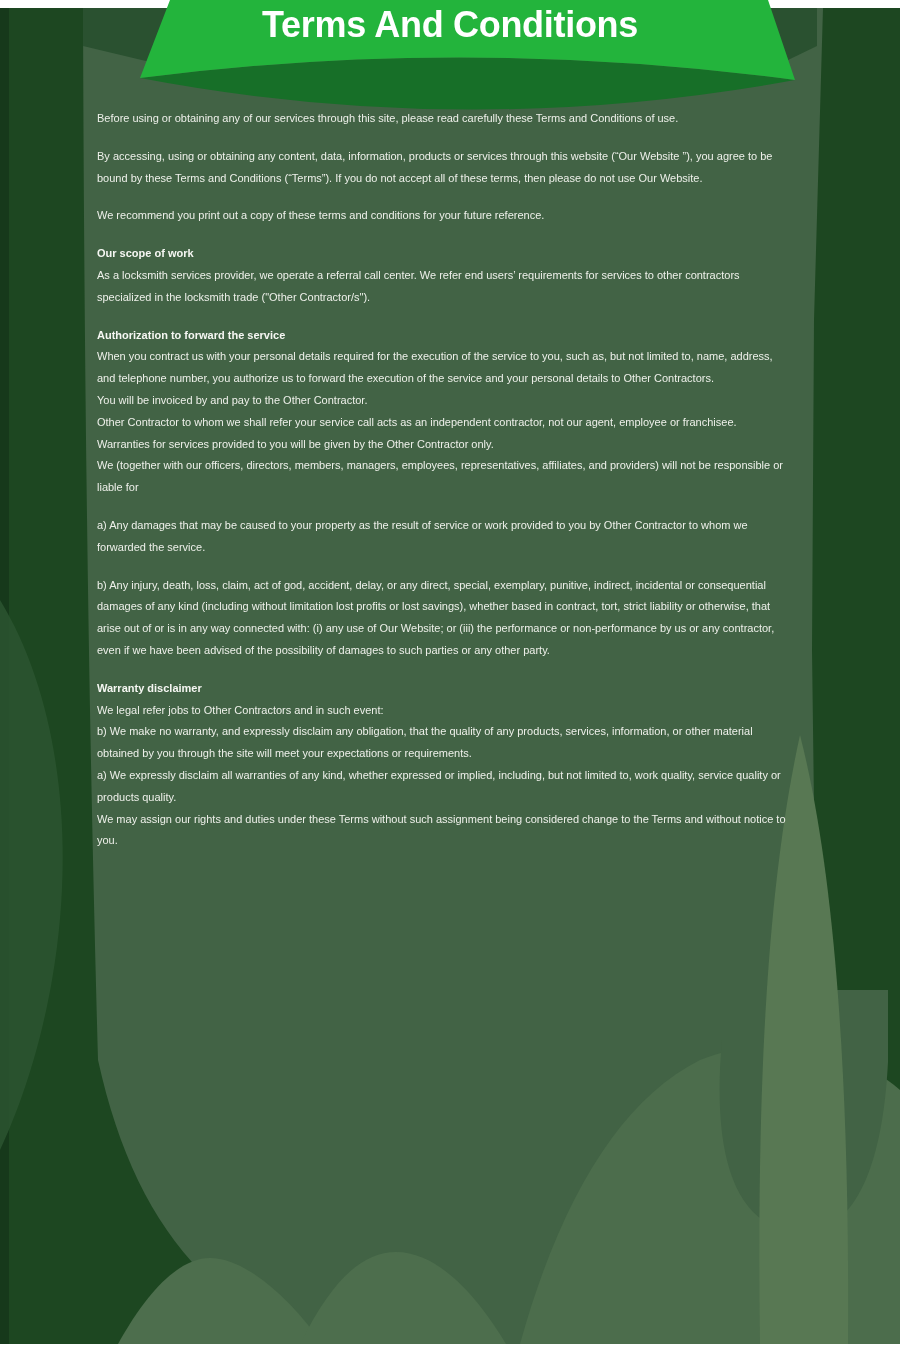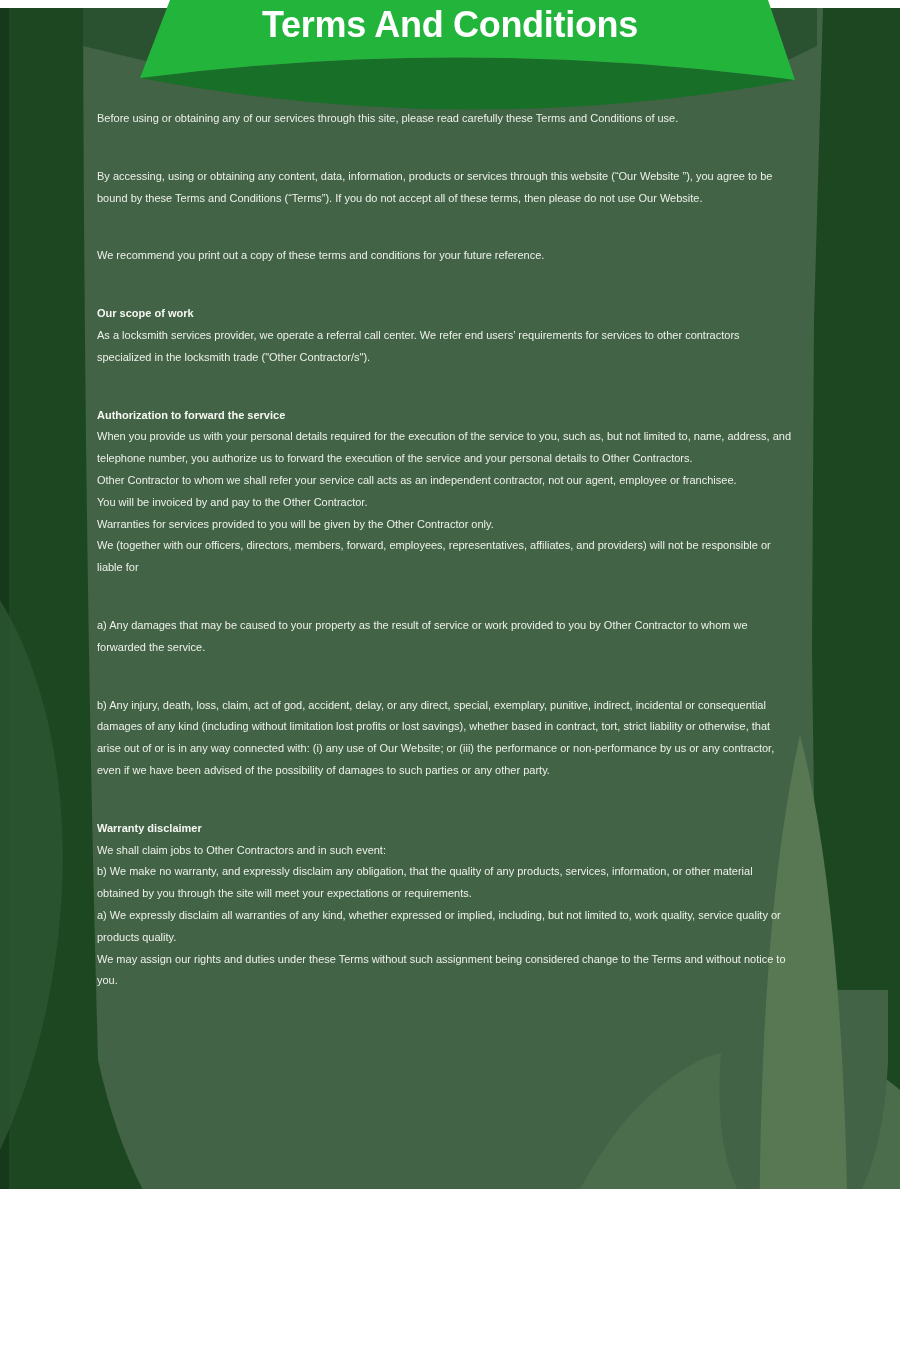--- a/index.html
+++ b/index.html
@@ -1,33 +1,33 @@
 <!DOCTYPE html>
 <html><head>
 <meta charset="utf-8">
 <style>
   html,body{margin:0;padding:0;background:#ffffff;}
   .stage{
-    position:relative;width:900px;height:1189px;overflow:hidden;
+    position:relative;width:900px;height:1357px;overflow:hidden;
     font-family:"Liberation Sans",sans-serif;background:#0c4a6e;
   }
   .bg-svg{position:absolute;left:0;top:0;width:900px;height:1357px;display:block;}
   .banner-title{
     position:absolute;left:0;top:2px;width:900px;margin:0;
     text-align:center;color:#ffffff;font-size:36px;font-weight:600;
     letter-spacing:-0.3px;line-height:1.25;
   }
   .content{
     position:absolute;left:97px;top:108px;width:694px;
     color:#eef0ea;font-size:11px;line-height:21.8px;
     text-align:left;
   }
   .content p{margin:0;padding:0;}
   .content p.h{font-weight:bold;color:#f6f7f3;}
-  .content p.gap{margin-top:36px;}
+  .content p.gap{margin-top:16px;}
 </style>
 </head>
 <body>
 
 <div class="stage">
 
   <svg class="bg-svg" viewBox="0 0 900 1357" xmlns="http://www.w3.org/2000/svg" aria-hidden="true">
 
     <rect x="0" y="0" width="900" height="1357" fill="#ffffff"></rect>
 
@@ -62,27 +62,27 @@
 
   <h1 class="banner-title">Terms And Conditions</h1>
 
   <div class="content">
       <p class="">Before using or obtaining any of our services through this site, please read carefully these Terms and Conditions of use.</p>
       <p class=" gap">By accessing, using or obtaining any content, data, information, products or services through this website (“Our Website ”), you agree to be bound by these Terms and Conditions (“Terms”). If you do not accept all of these terms, then please do not use Our Website.</p>
       <p class=" gap">We recommend you print out a copy of these terms and conditions for your future reference.</p>
       <p class="h gap">Our scope of work</p>
       <p class="">As a locksmith services provider, we operate a referral call center. We refer end users’ requirements for services to other contractors specialized in the locksmith trade ("Other Contractor/s").</p>
       <p class="h gap">Authorization to forward the service</p>
-      <p class="">When you provide us with your personal details required for the execution of the service to you, such as, but not limited to, name, address, and telephone number, you authorize us to forward the execution of the service and your personal details to Other Contractors.</p>
+      <p class="">When you contract us with your personal details required for the execution of the service to you, such as, but not limited to, name, address, and telephone number, you authorize us to forward the execution of the service and your personal details to Other Contractors.</p>
+      <p class="">You will be invoiced by and pay to the Other Contractor.</p>
       <p class="">Other Contractor to whom we shall refer your service call acts as an independent contractor, not our agent, employee or franchisee.</p>
-      <p class="">You will be invoiced by and pay to the Other Contractor.</p>
       <p class="">Warranties for services provided to you will be given by the Other Contractor only.</p>
-      <p class="">We (together with our officers, directors, members, forward, employees, representatives, affiliates, and providers) will not be responsible or liable for</p>
+      <p class="">We (together with our officers, directors, members, managers, employees, representatives, affiliates, and providers) will not be responsible or liable for</p>
       <p class=" gap">a) Any damages that may be caused to your property as the result of service or work provided to you by Other Contractor to whom we forwarded the service.</p>
       <p class=" gap">b) Any injury, death, loss, claim, act of god, accident, delay, or any direct, special, exemplary, punitive, indirect, incidental or consequential damages of any kind (including without limitation lost profits or lost savings), whether based in contract, tort, strict liability or otherwise, that arise out of or is in any way connected with: (i) any use of Our Website; or (iii) the performance or non-performance by us or any contractor, even if we have been advised of the possibility of damages to such parties or any other party.</p>
       <p class="h gap">Warranty disclaimer</p>
-      <p class="">We shall claim jobs to Other Contractors and in such event:</p>
+      <p class="">We legal refer jobs to Other Contractors and in such event:</p>
       <p class="">b) We make no warranty, and expressly disclaim any obligation, that the quality of any products, services, information, or other material obtained by you through the site will meet your expectations or requirements.</p>
       <p class="">a) We expressly disclaim all warranties of any kind, whether expressed or implied, including, but not limited to, work quality, service quality or products quality.</p>
       <p class="">We may assign our rights and duties under these Terms without such assignment being considered change to the Terms and without notice to you.</p>
     </div>
 
 </div>
 
 </body></html>

